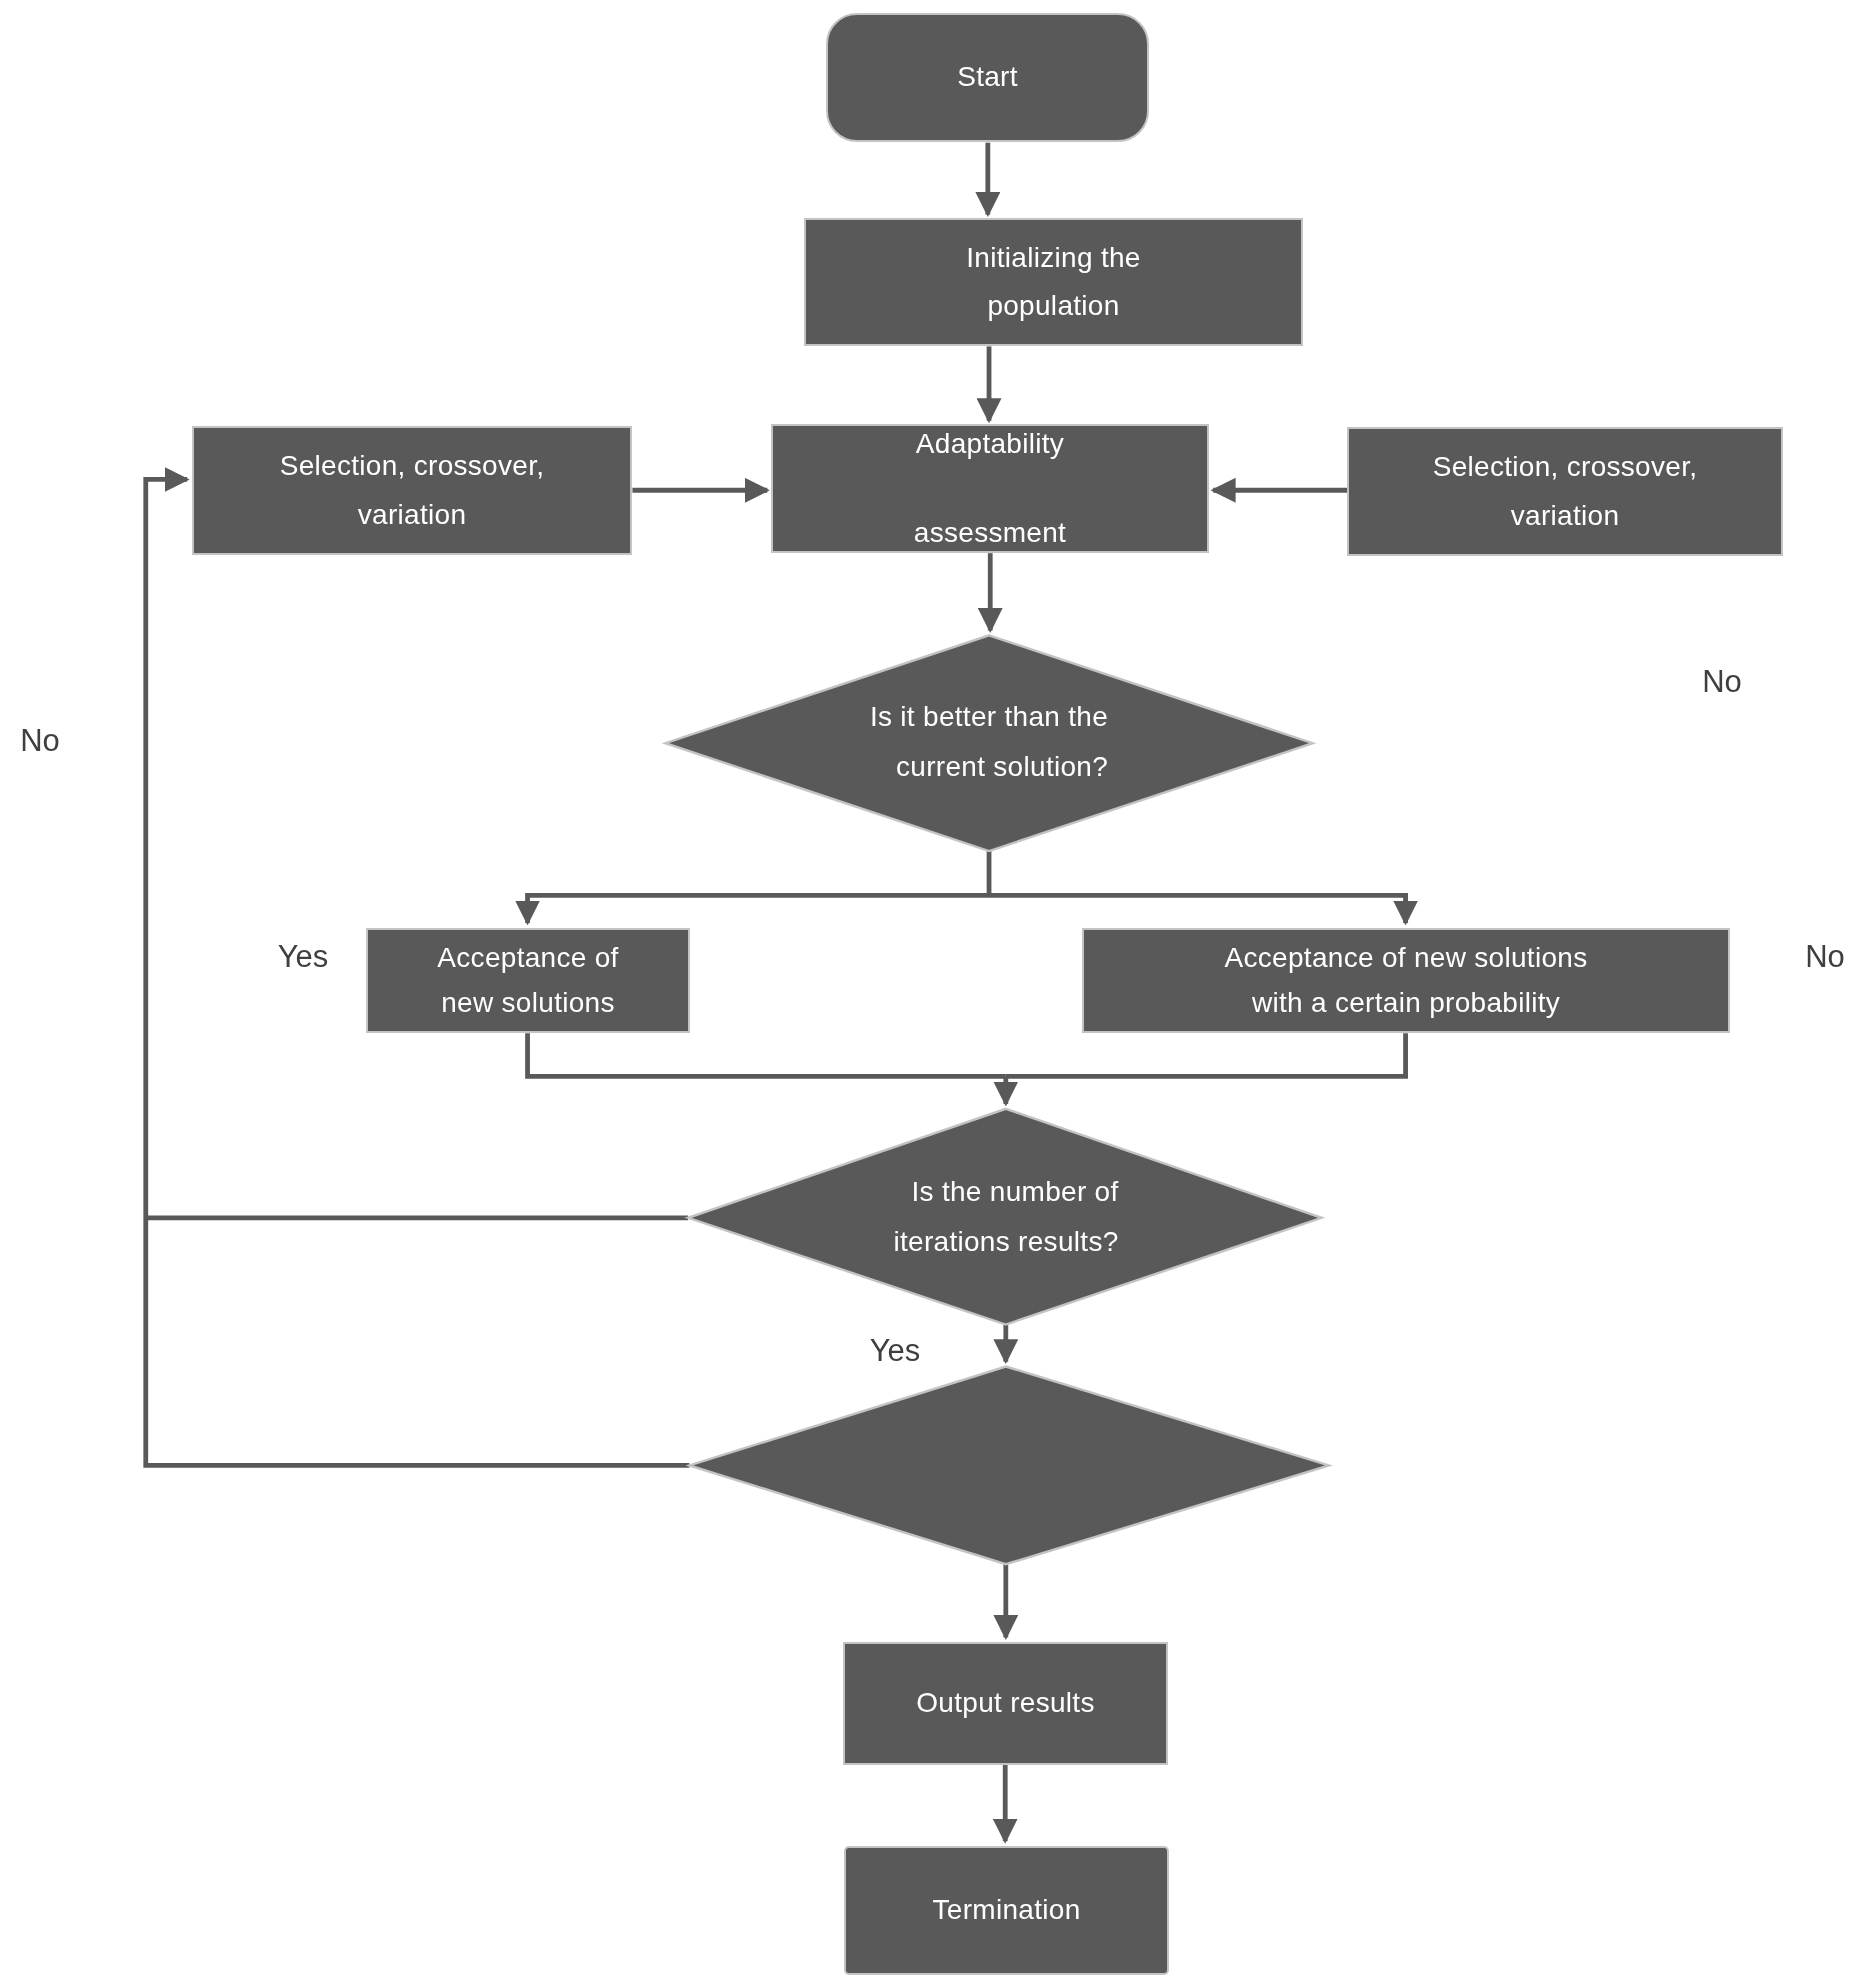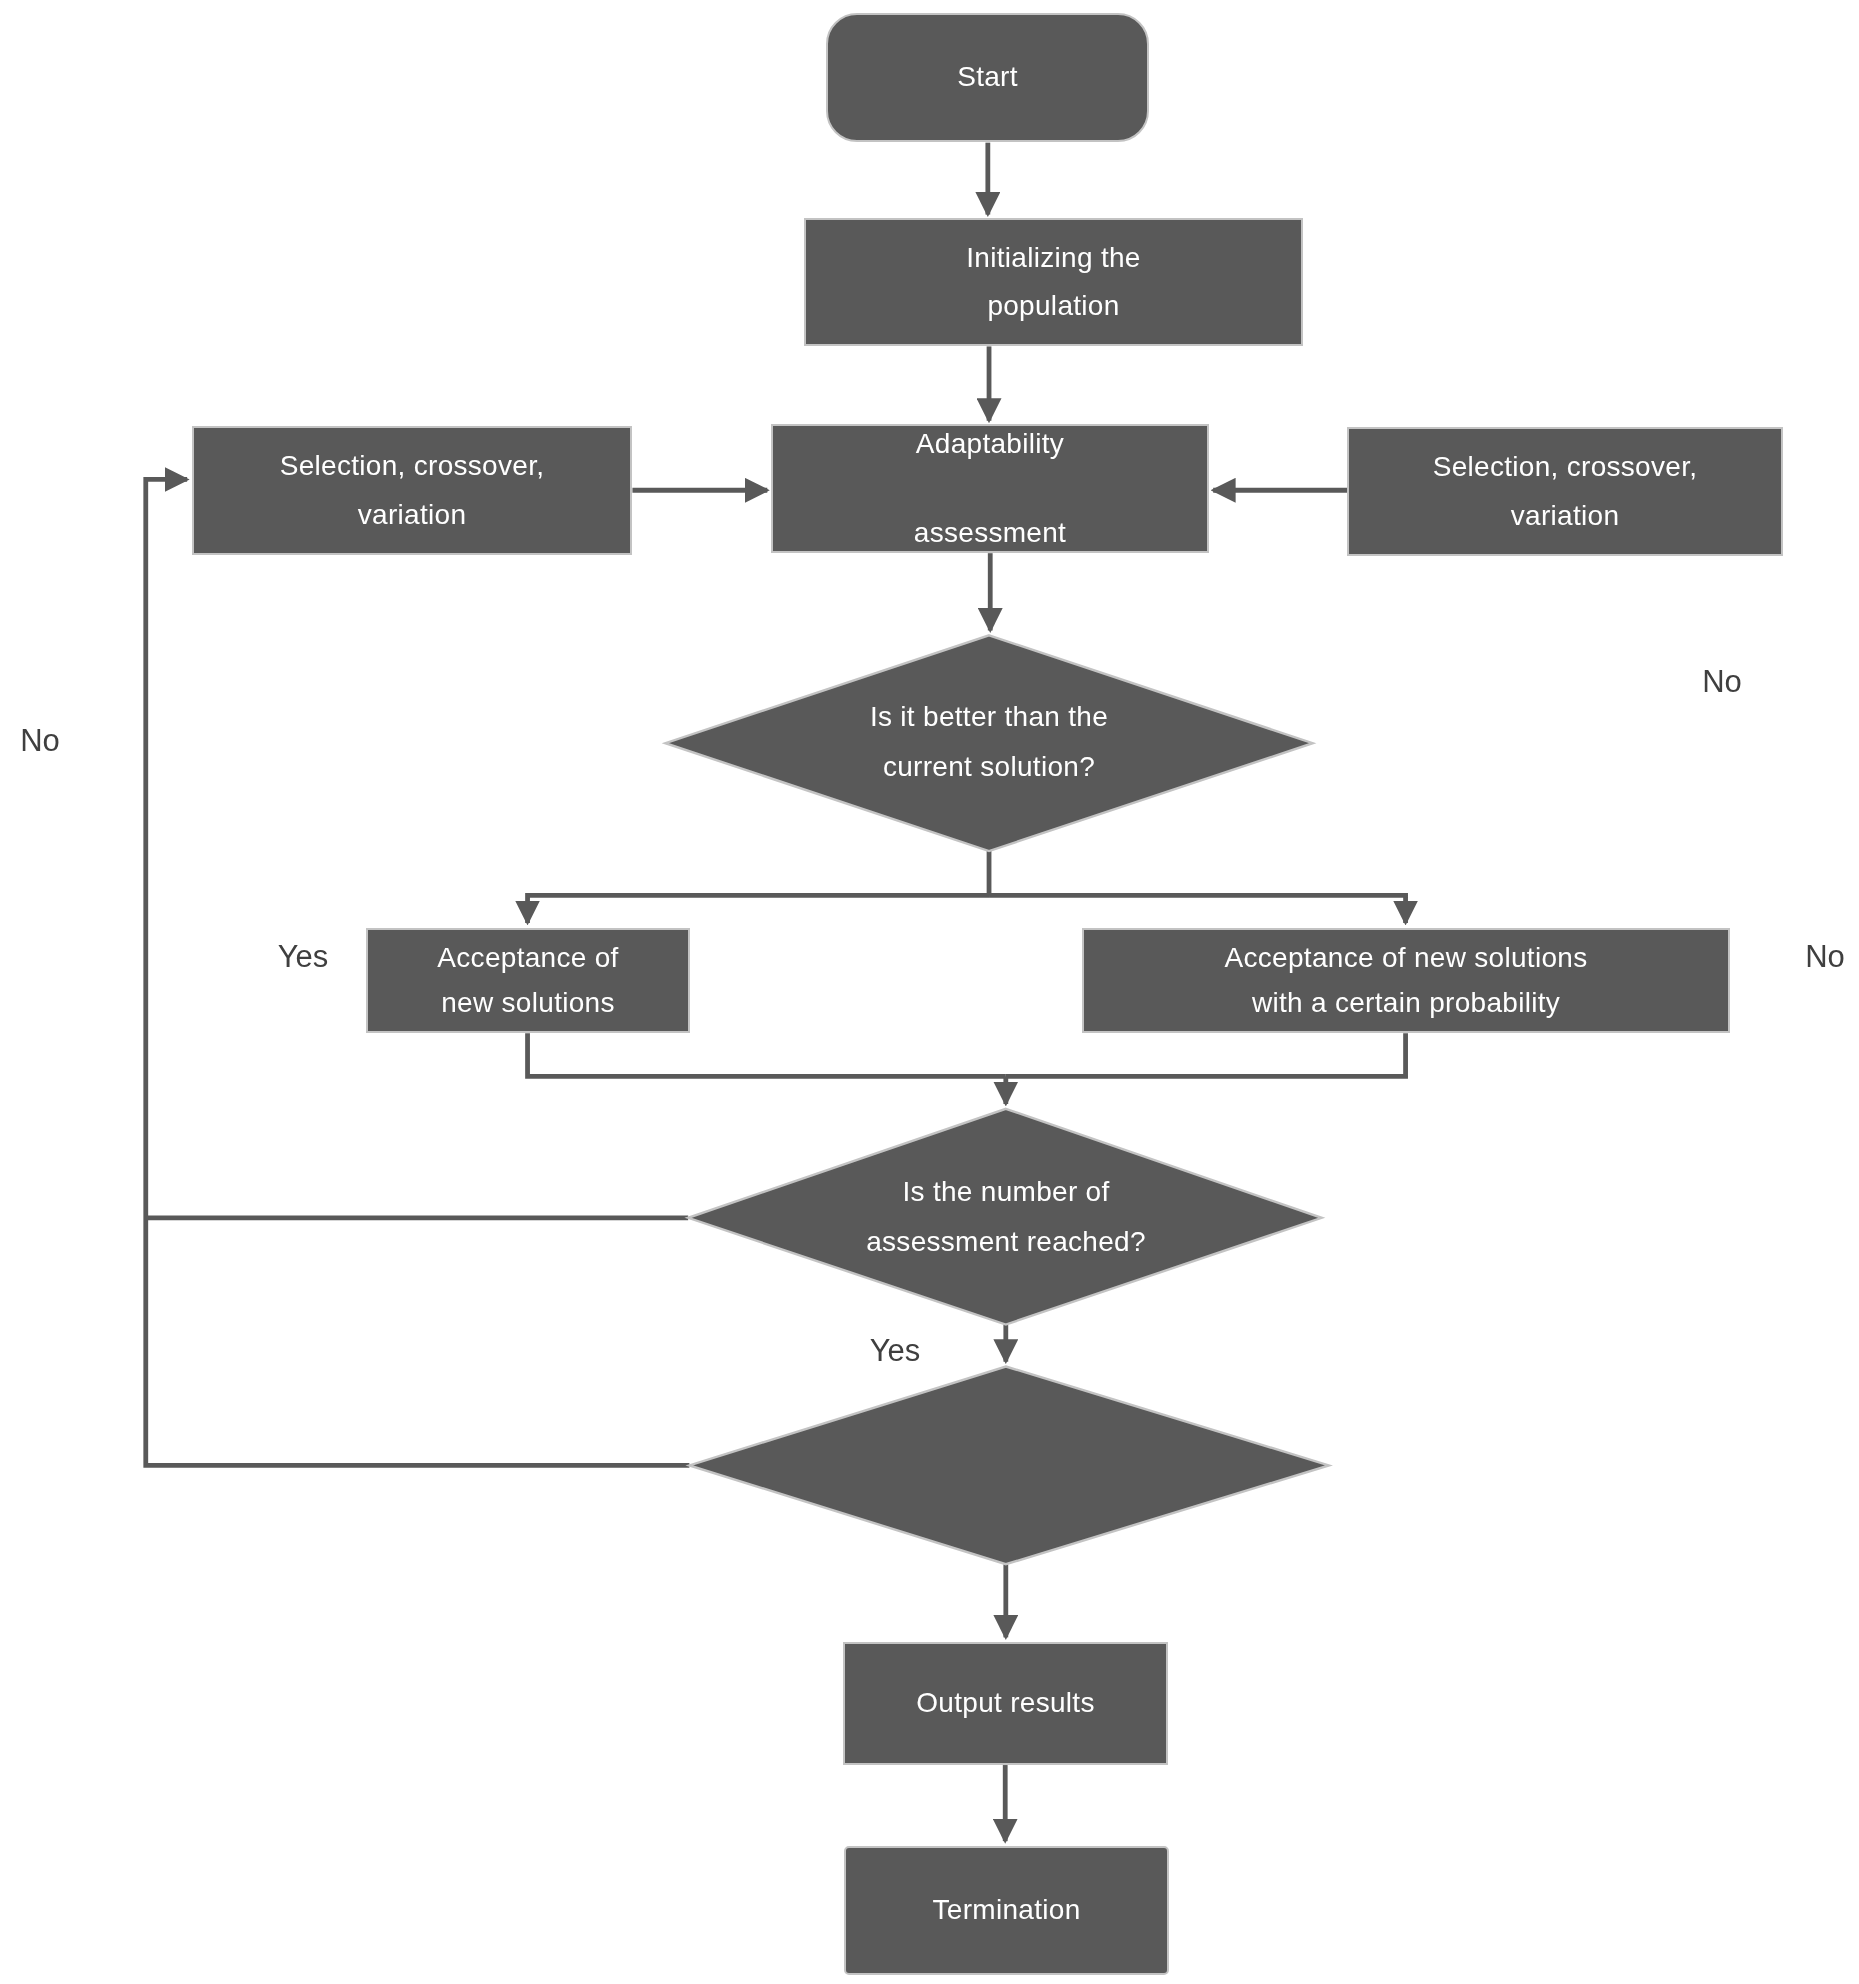--- a/index.html
+++ b/index.html
@@ -35,21 +35,21 @@
     line-height:1.72;
   }
   .node .line{display:block;white-space:nowrap;}
   .terminator{border-radius:31px;}
   .diamond-label{
     position:absolute;
     transform:translate(-50%,-50%);
     color:var(--node-text);
     font-size:28px;letter-spacing:0.3px;
     line-height:1.8;
-    text-align:center;
+    text-align:right;
     pointer-events:none;
   }
   .diamond-label .line{display:block;white-space:nowrap;}
   .edge-label{
     position:absolute;
     transform:translate(-50%,-50%);
     color:var(--label-color);
     font-size:31px;
     white-space:nowrap;
   }
@@ -134,21 +134,21 @@
   <div class="node terminator" style="left:844px;top:1846px;width:325px;height:129px;border-radius:5px;">
     <span class="line">Termination</span>
   </div>
 
   <div class="diamond-label" style="left:989px;top:742px;">
     <span class="line">Is it better than the</span>
     <span class="line">current solution?</span>
   </div>
   <div class="diamond-label" style="left:1006px;top:1217px;">
     <span class="line">Is the number of</span>
-    <span class="line">assessment reached?</span>
+    <span class="line">iterations results?</span>
   </div>
 
   <div class="edge-label" style="left:40px;top:741px;">No</div>
   <div class="edge-label" style="left:1722px;top:682px;">No</div>
   <div class="edge-label" style="left:303px;top:957px;">Yes</div>
   <div class="edge-label" style="left:1825px;top:957px;">No</div>
   <div class="edge-label" style="left:895px;top:1351px;">Yes</div>
 
 </div>
 

